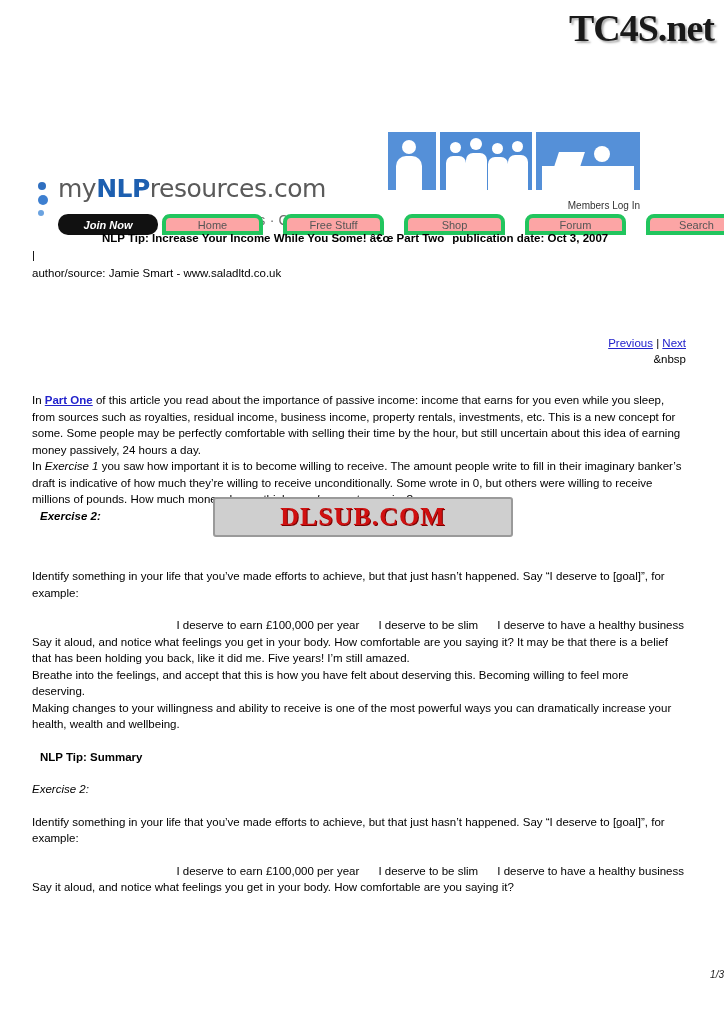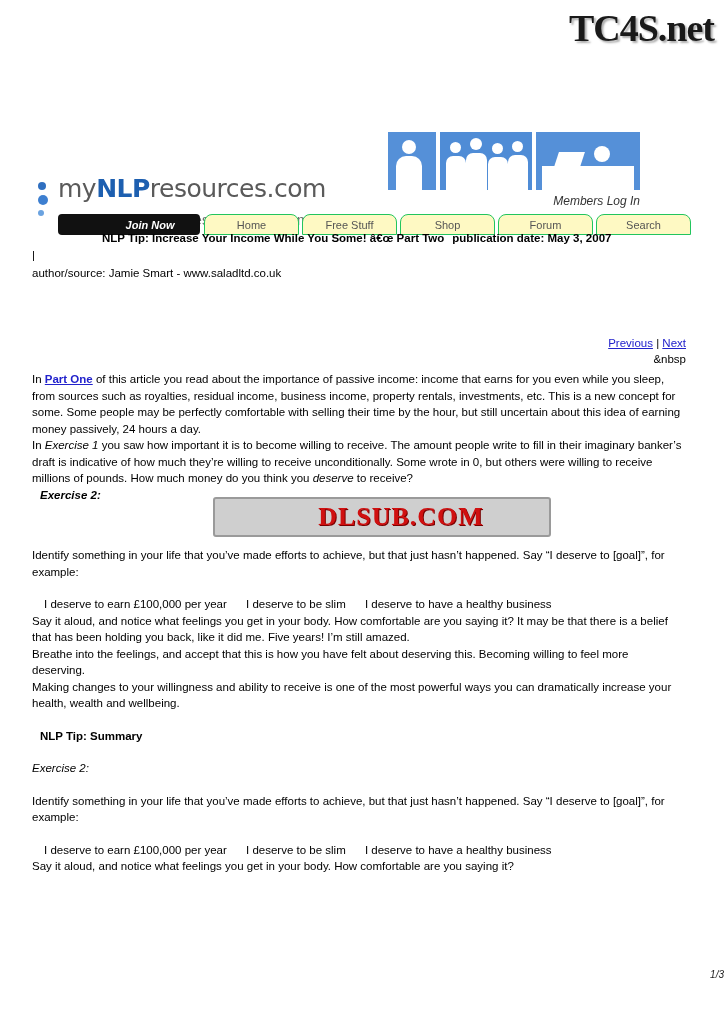--- a/index.html
+++ b/index.html
@@ -113,61 +113,59 @@
   .banner-img.c { left: 148px; width: 104px; background:#5590d8; }
 
   .silhouette {
     position: absolute;
     background: #ffffff;
   }
 
   .members-login {
     position: absolute;
     right: 0;
-    top: 62px;
-    font-size: 12px;
+    top: 68px;
+    font-size: 10px;
     color: #333;
     font-family: "Liberation Sans", sans-serif;
-    font-style: italic;
   }
 
   
   .navbar {
     position: absolute;
     top: 214px;
     left: 58px;
     height: 21px;
     display: flex;
     align-items: stretch;
   }
   .nav-join {
     width: 100px;
     background: #111111;
     color: #ffffff;
-    border-radius: 4px;
+    border-radius: 10px;
     font-size: 11px;
     font-weight: bold;
     font-style: italic;
     display: flex;
     align-items: center;
     justify-content: center;
     margin-right: 4px;
-    padding-left: 42px;
   }
   .nav-item {
     width: 93px;
-    background: #fef9c3;
-    border: 1px solid #22c55e;
+    background: #fca5a5;
+    border: 4px solid #22c55e;
     border-radius: 8px 8px 0 0;
     color: #555;
     font-size: 11px;
     display: flex;
     align-items: center;
     justify-content: center;
-    margin-right: 3px;
+    margin-right: 20px;
   }
 
   
   .article-head {
     position: absolute;
     top: 232px;
     left: 36px;
     width: 660px;
     font-size: 11.5px;
     font-weight: bold;
@@ -211,21 +209,21 @@
     position: absolute;
     top: 353px;
     right: 38px;
     font-size: 11.5px;
     color: #000;
   }
 
   
   .body-copy {
     position: absolute;
-    top: 371px;
+    top: 392px;
     left: 32px;
     width: 652px;
     font-size: 11.5px;
     line-height: 16.5px;
     color: #000;
   }
   .body-copy p { margin: 0 0 0 0; }
   .body-copy a {
     color: #2222cc;
     text-decoration: underline;
@@ -238,20 +236,21 @@
     font-style: italic;
     padding-left: 8px;
   }
 
   .gap-small { height: 16px; }
   .gap-big { height: 44px; }
 
   .deserve-row {
     padding-left: 12px;
     white-space: nowrap;
+    text-align: right;
   }
   .deserve-row span { display: inline-block; }
 
   .summary-head {
     font-weight: bold;
     padding-left: 8px;
   }
 
   
   .dlsub {
@@ -265,21 +264,20 @@
     border-radius: 3px;
     display: flex;
     align-items: center;
     justify-content: center;
     font-family: "Liberation Serif", serif;
     font-weight: bold;
     font-size: 26px;
     color: #d01010;
     letter-spacing: 1px;
     text-shadow: 1px 1px 0 #7a0000;
-    padding-left: 38px;
   }
 
   
   .page-number {
     position: absolute;
     bottom: 44px;
     left: 0;
     width: 724px;
     text-align: right;
     font-size: 10px;
@@ -346,21 +344,21 @@
   <div class="navbar">
     <div class="nav-join">Join Now</div>
     <div class="nav-item">Home</div>
     <div class="nav-item">Free Stuff</div>
     <div class="nav-item">Shop</div>
     <div class="nav-item">Forum</div>
     <div class="nav-item">Search</div>
   </div>
 
   <div class="article-head">
-    <span class="title">NLP Tip: Increase Your Income While You Some! â€œ Part Two</span><span class="pubdate">publication date: May 3, 2007</span>
+    <span class="title">NLP Tip: Increase Your Income While You Some! â€œ Part Two</span><span class="pubdate">publication date: Oct 3, 2007</span>
   </div>
   <div class="pipe-line">|</div>
   <div class="author-line">author/source: Jamie Smart - www.saladltd.co.uk</div>
 
   <div class="prevnext">
     <a href="#">Previous</a>
     <span>|</span>
     <a href="#">Next</a>
   </div>
   <div class="nbsp-line">&amp;nbsp</div>

